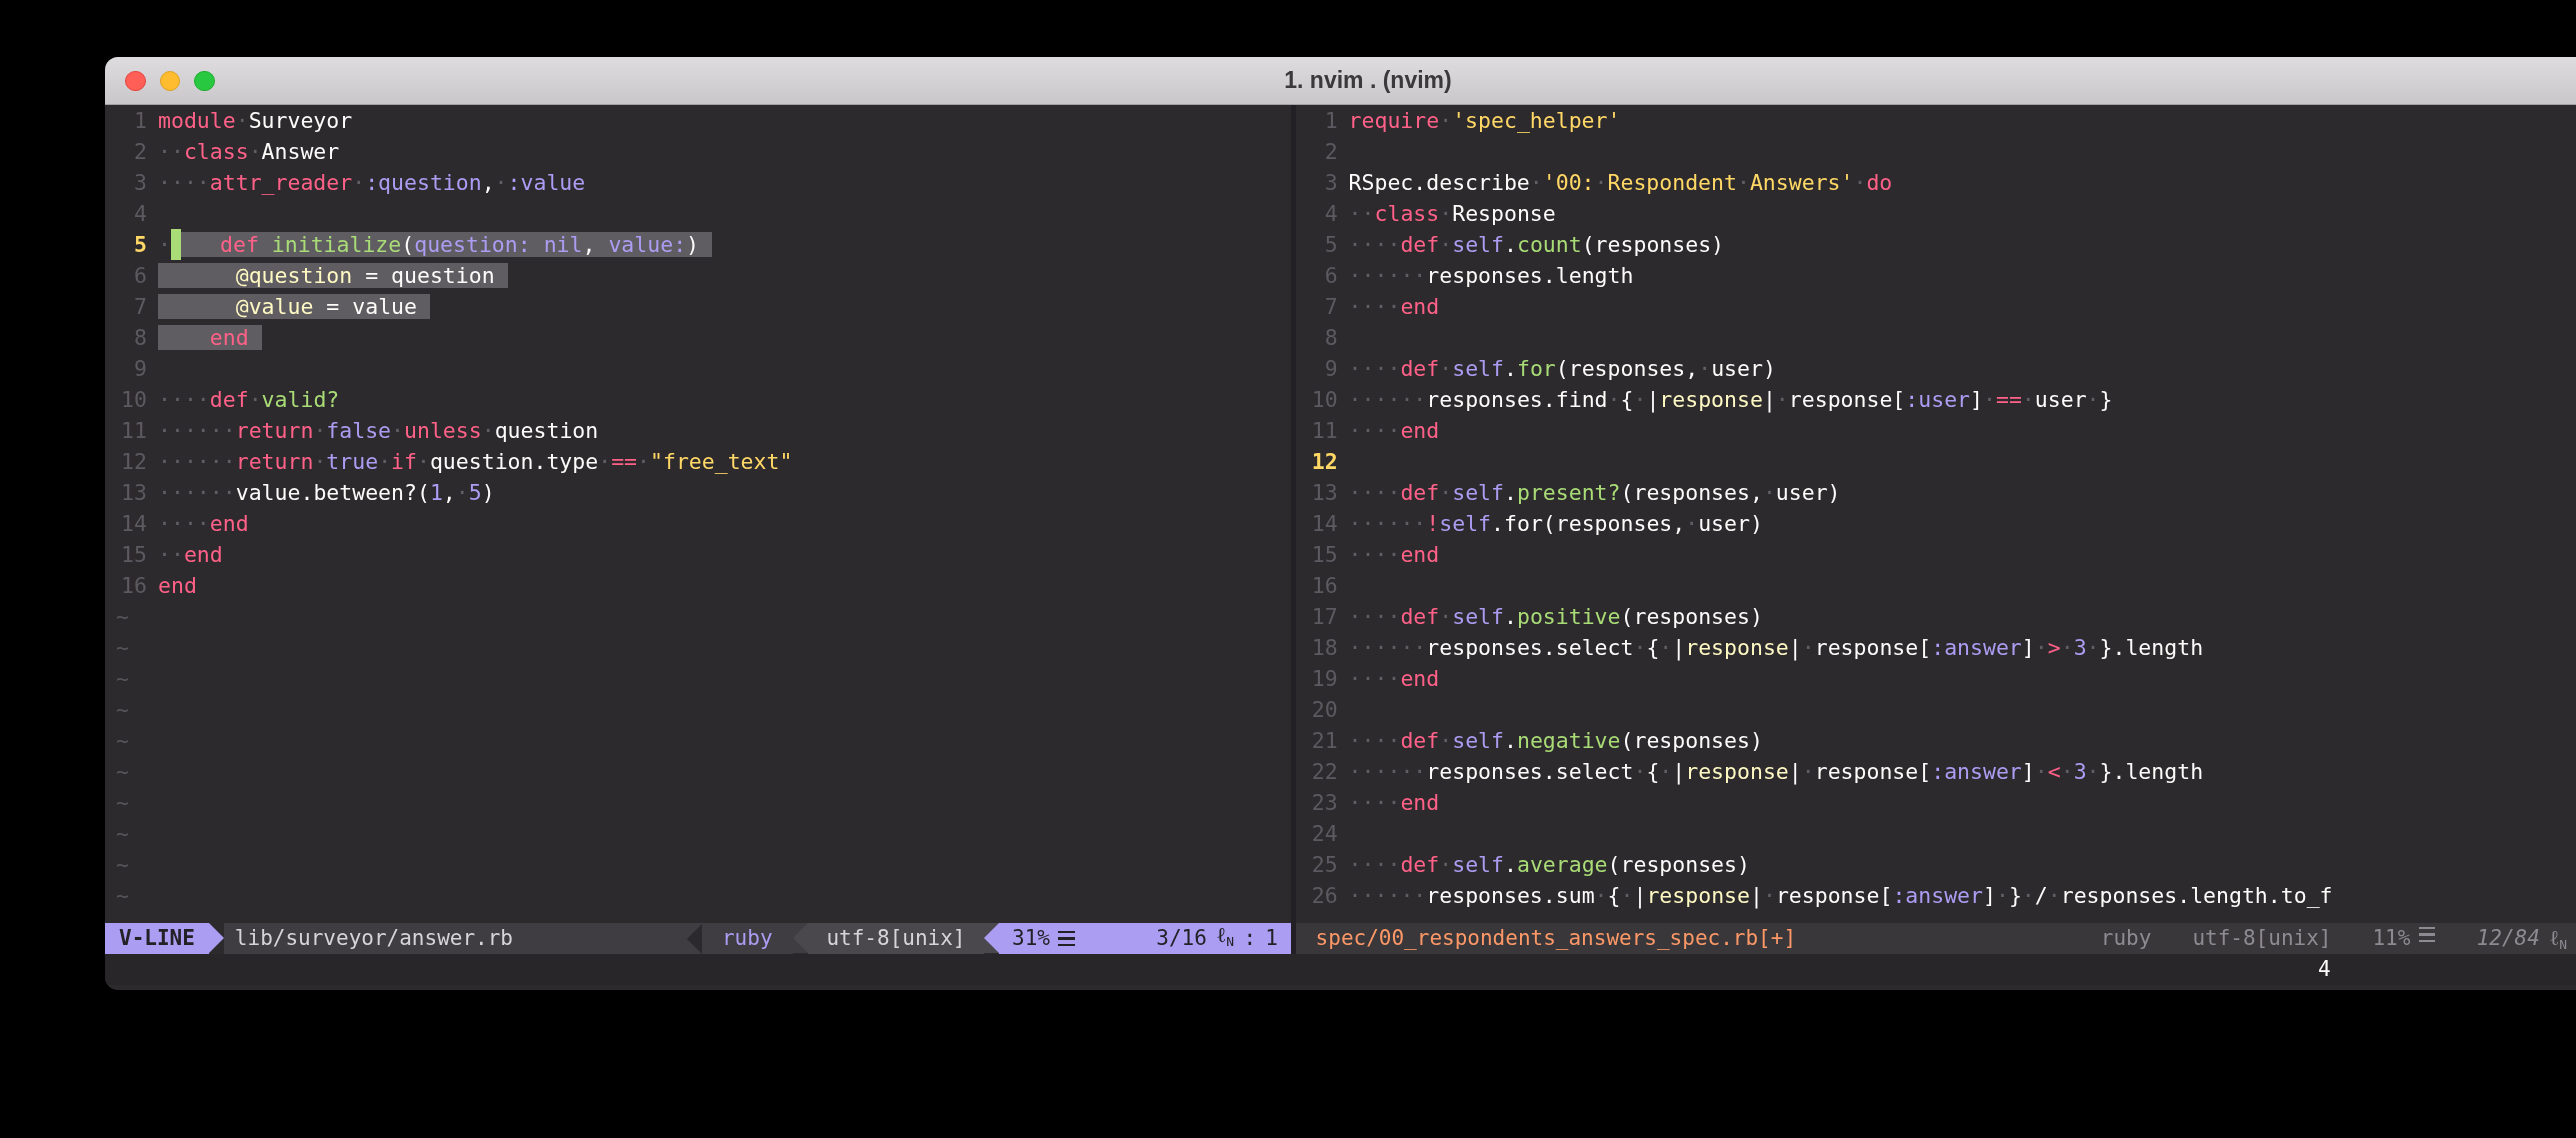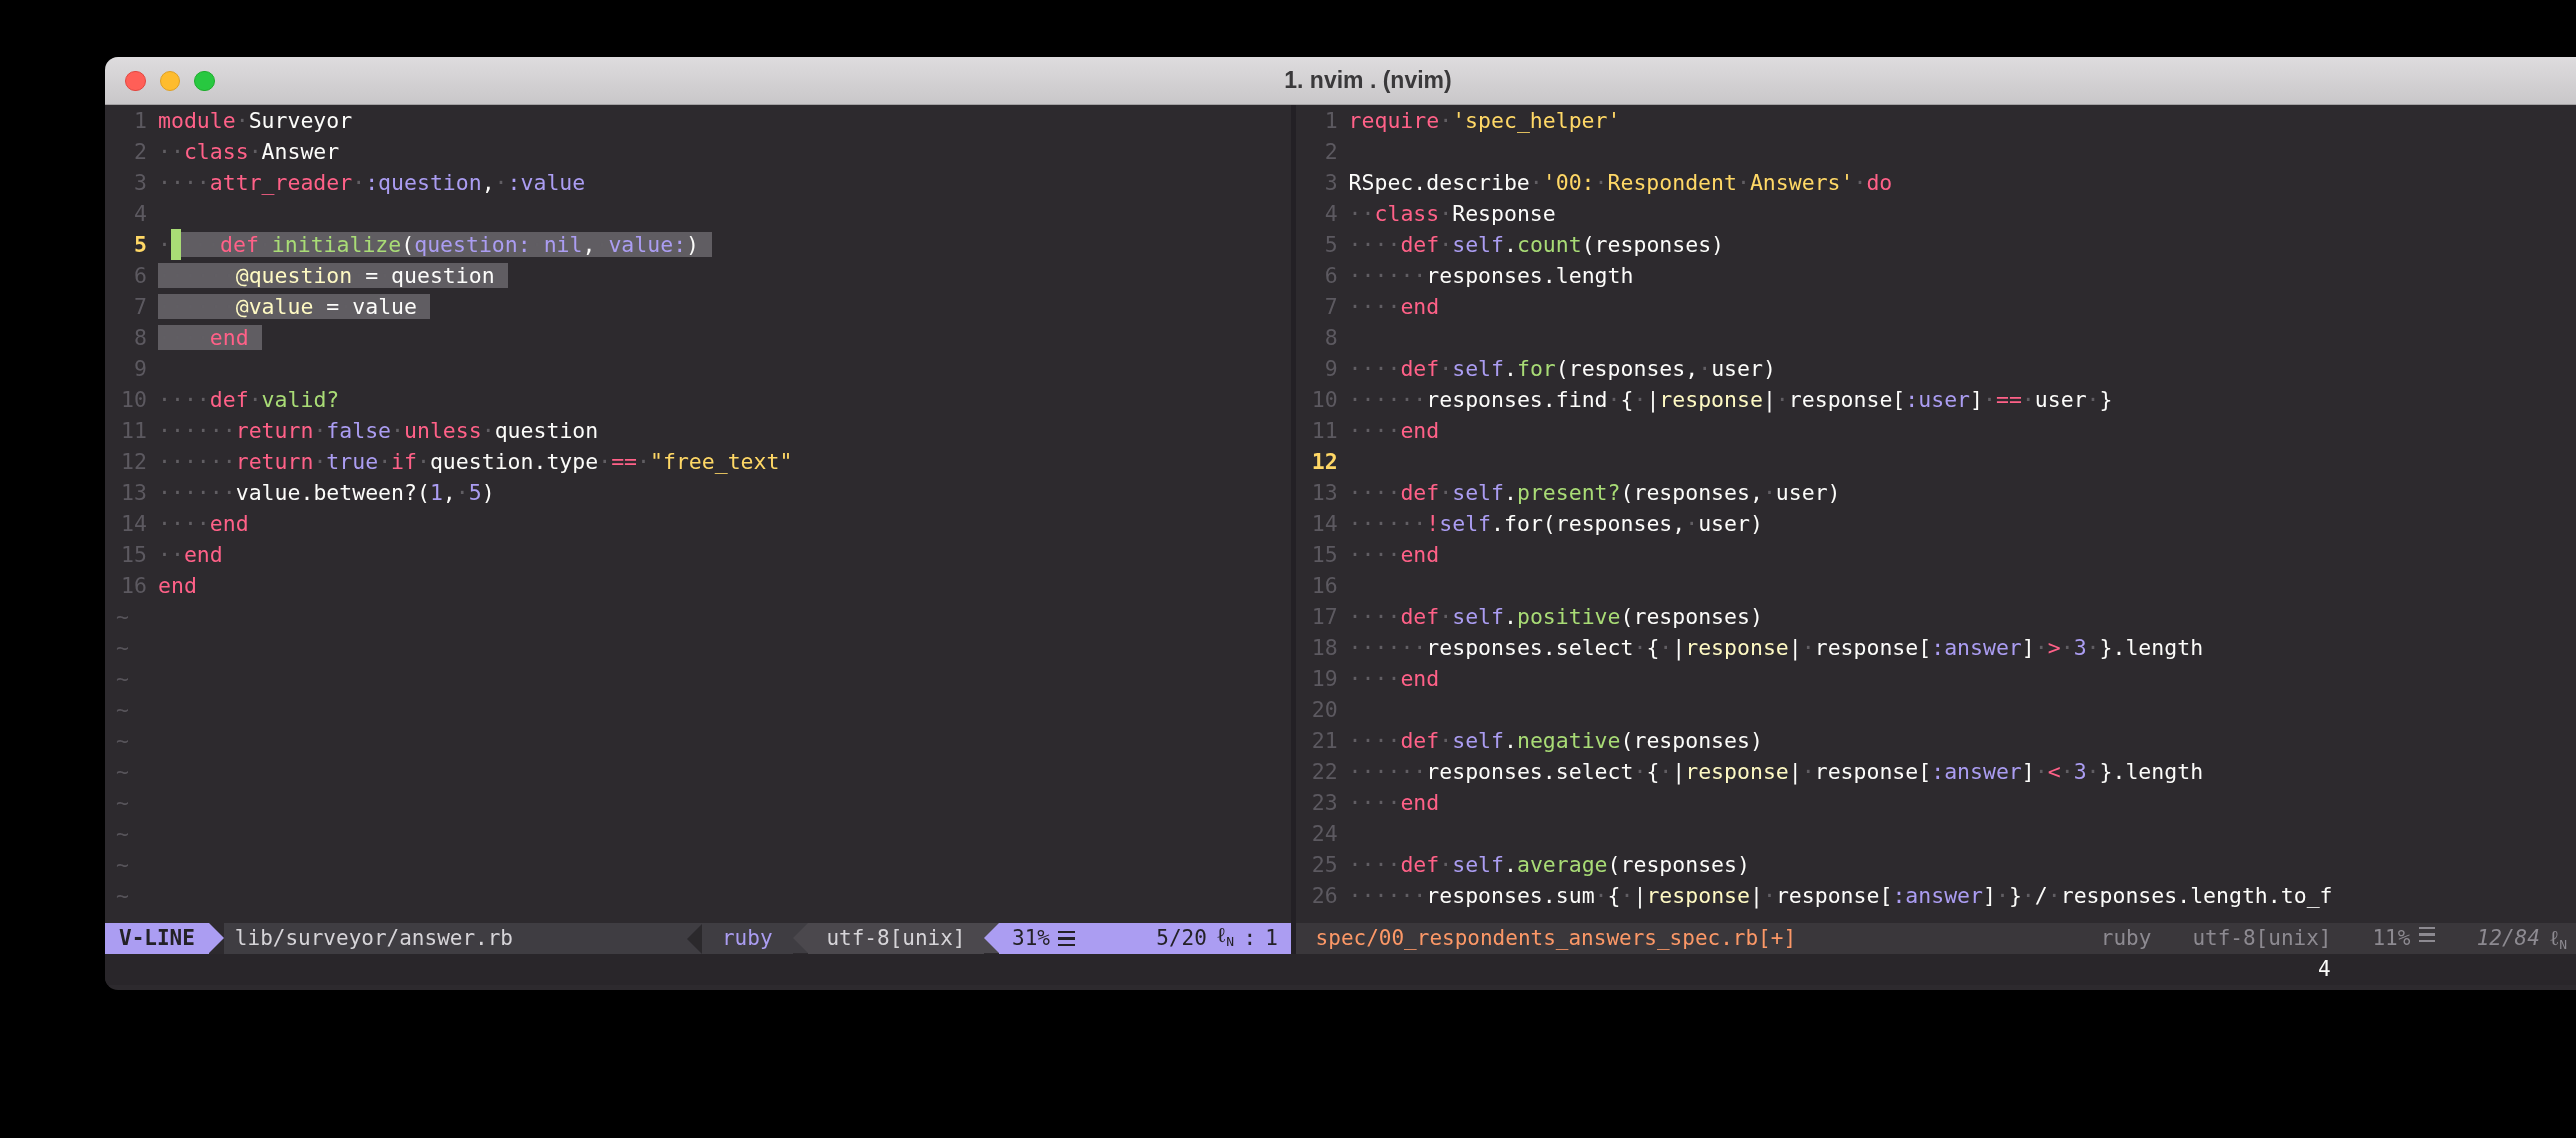--- a/index.html
+++ b/index.html
@@ -125,21 +125,21 @@
         <span class="seg seg-enc">utf-8[unix]</span>
         <span class="arr-pos"></span>
         <span class="seg seg-pos">
           <span>31%</span>
           <span class="bars-icon">
               <i></i>
               <i></i>
               <i></i>
             </span>
           <span class="fill"></span>
-          <span>5/20</span>
+          <span>3/16</span>
           <span class="lnsym"><span>ℓ</span><span class="lnsub">N</span></span>
           <span class="colsep">:</span>
           <span>1</span>
         </span>
       </div>
     </div>
 
     <div class="divider"></div>
 
     <div class="pane right">

